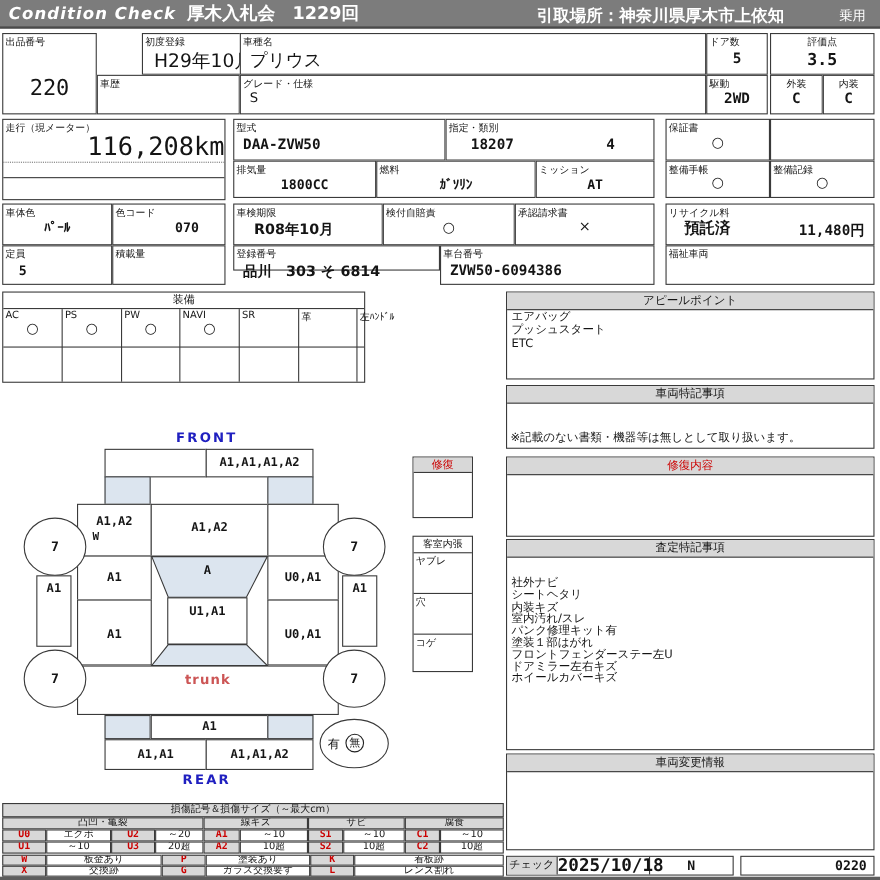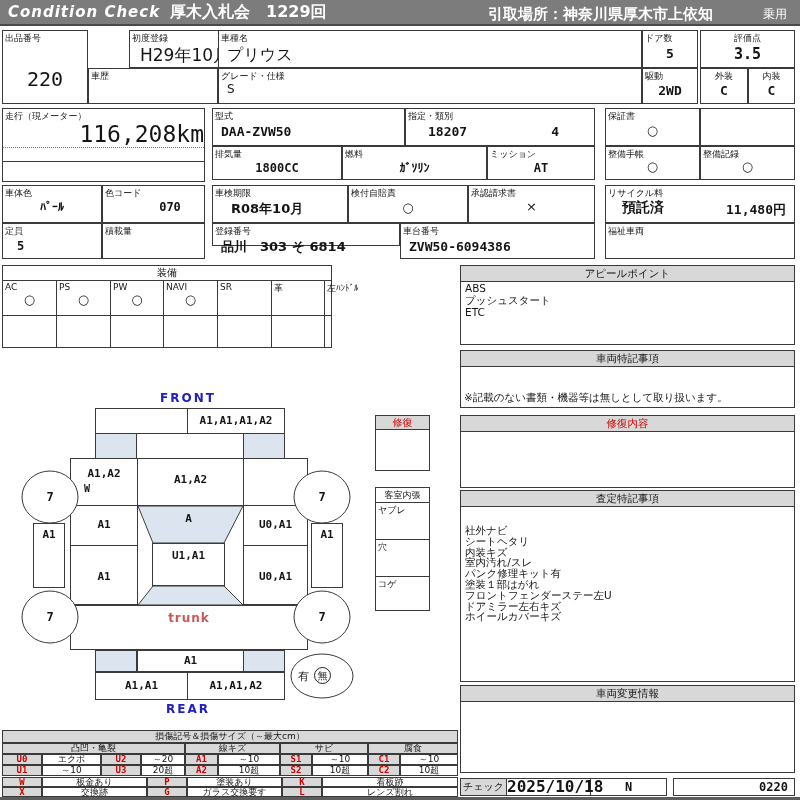--- a/index.html
+++ b/index.html
@@ -189,21 +189,21 @@
     </div>
     <div class="abs" style="left:322px;top:15px;width:54px;height:66px;">
       <span class="lbl">左ﾊﾝﾄﾞﾙ</span>
       <div class="cv circ" style="top:11px;"></div>
     </div>
     <div class="abs" style="left:0;right:0;top:49px;border-top:1px solid #3a3a3a;"></div>
   </div>
 
   <div class="panel" style="left:460px;top:265px;width:335px;height:80px;">
     <div class="phead">アピールポイント</div>
-    <div class="pline">ABS</div>
+    <div class="pline">エアバッグ</div>
     <div class="pline">プッシュスタート</div>
     <div class="pline">ETC</div>
   </div>
 
   <div class="panel" style="left:460px;top:350px;width:335px;height:58px;">
     <div class="phead">車両特記事項</div>
     <div class="abs" style="left:3px;bottom:2px;font-size:10.5px;white-space:nowrap;">※記載のない書類・機器等は無しとして取り扱います。</div>
   </div>
 
   <div class="panel" style="left:460px;top:415px;width:335px;height:73px;">

